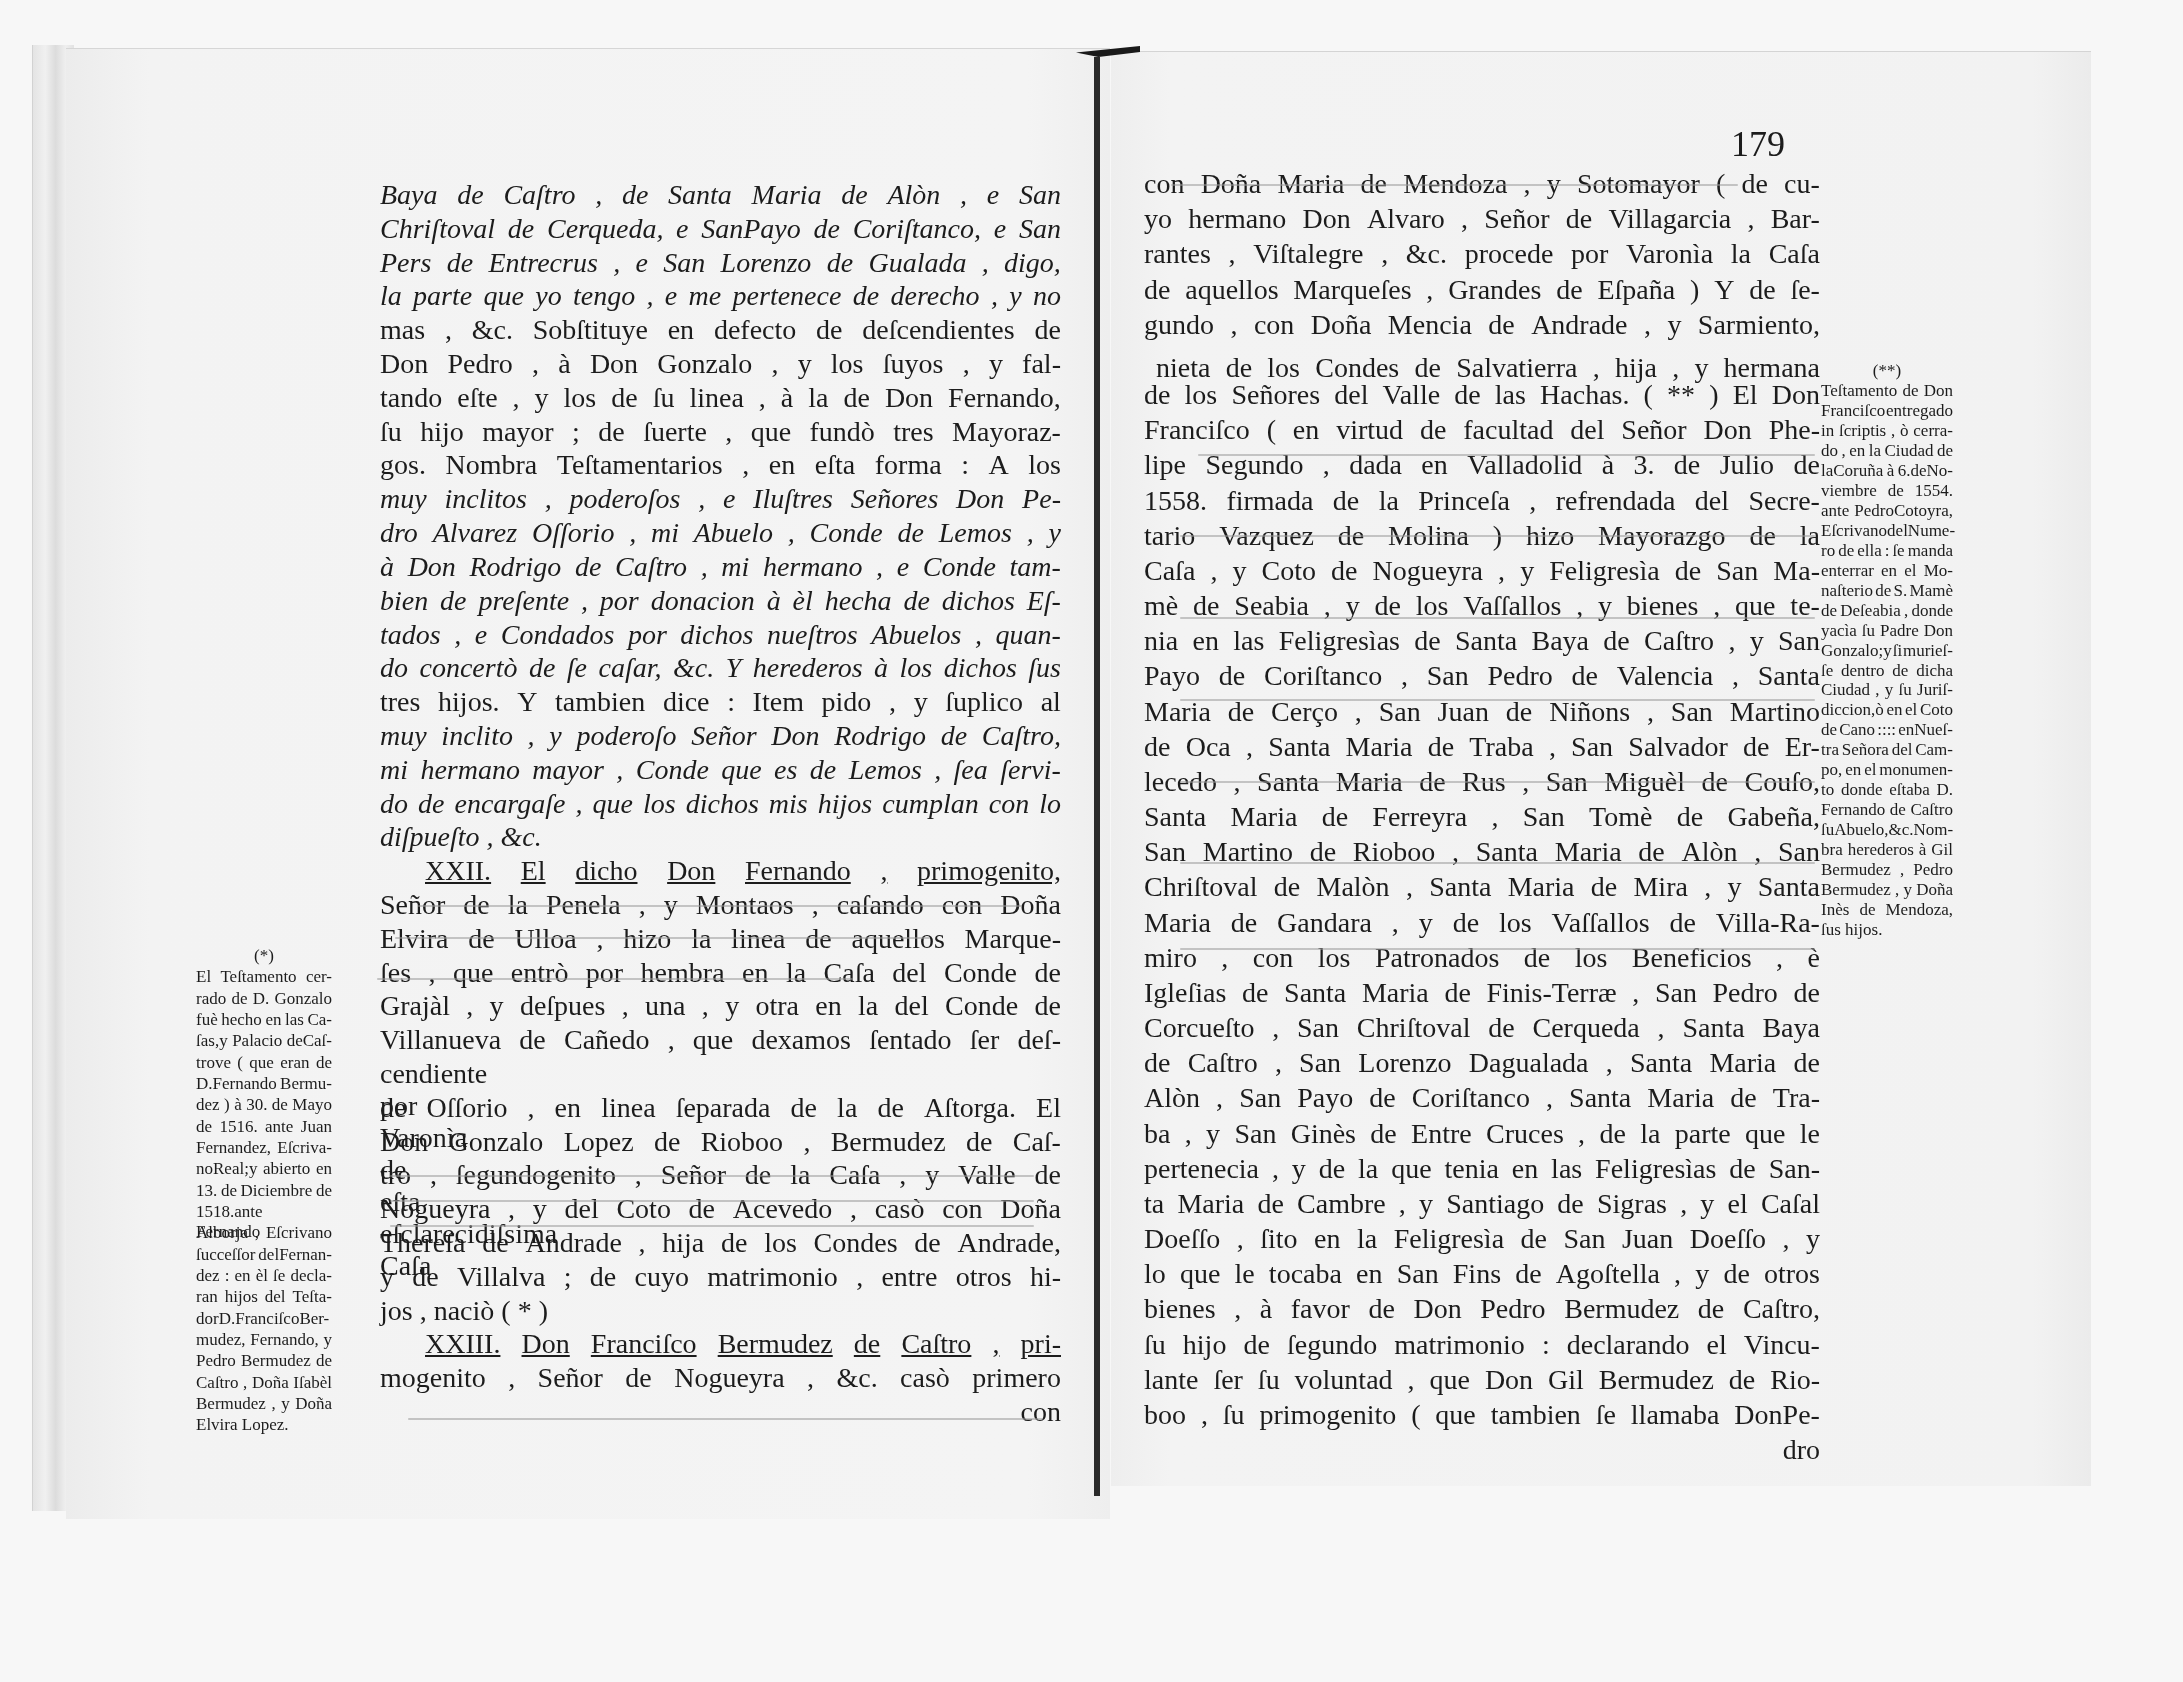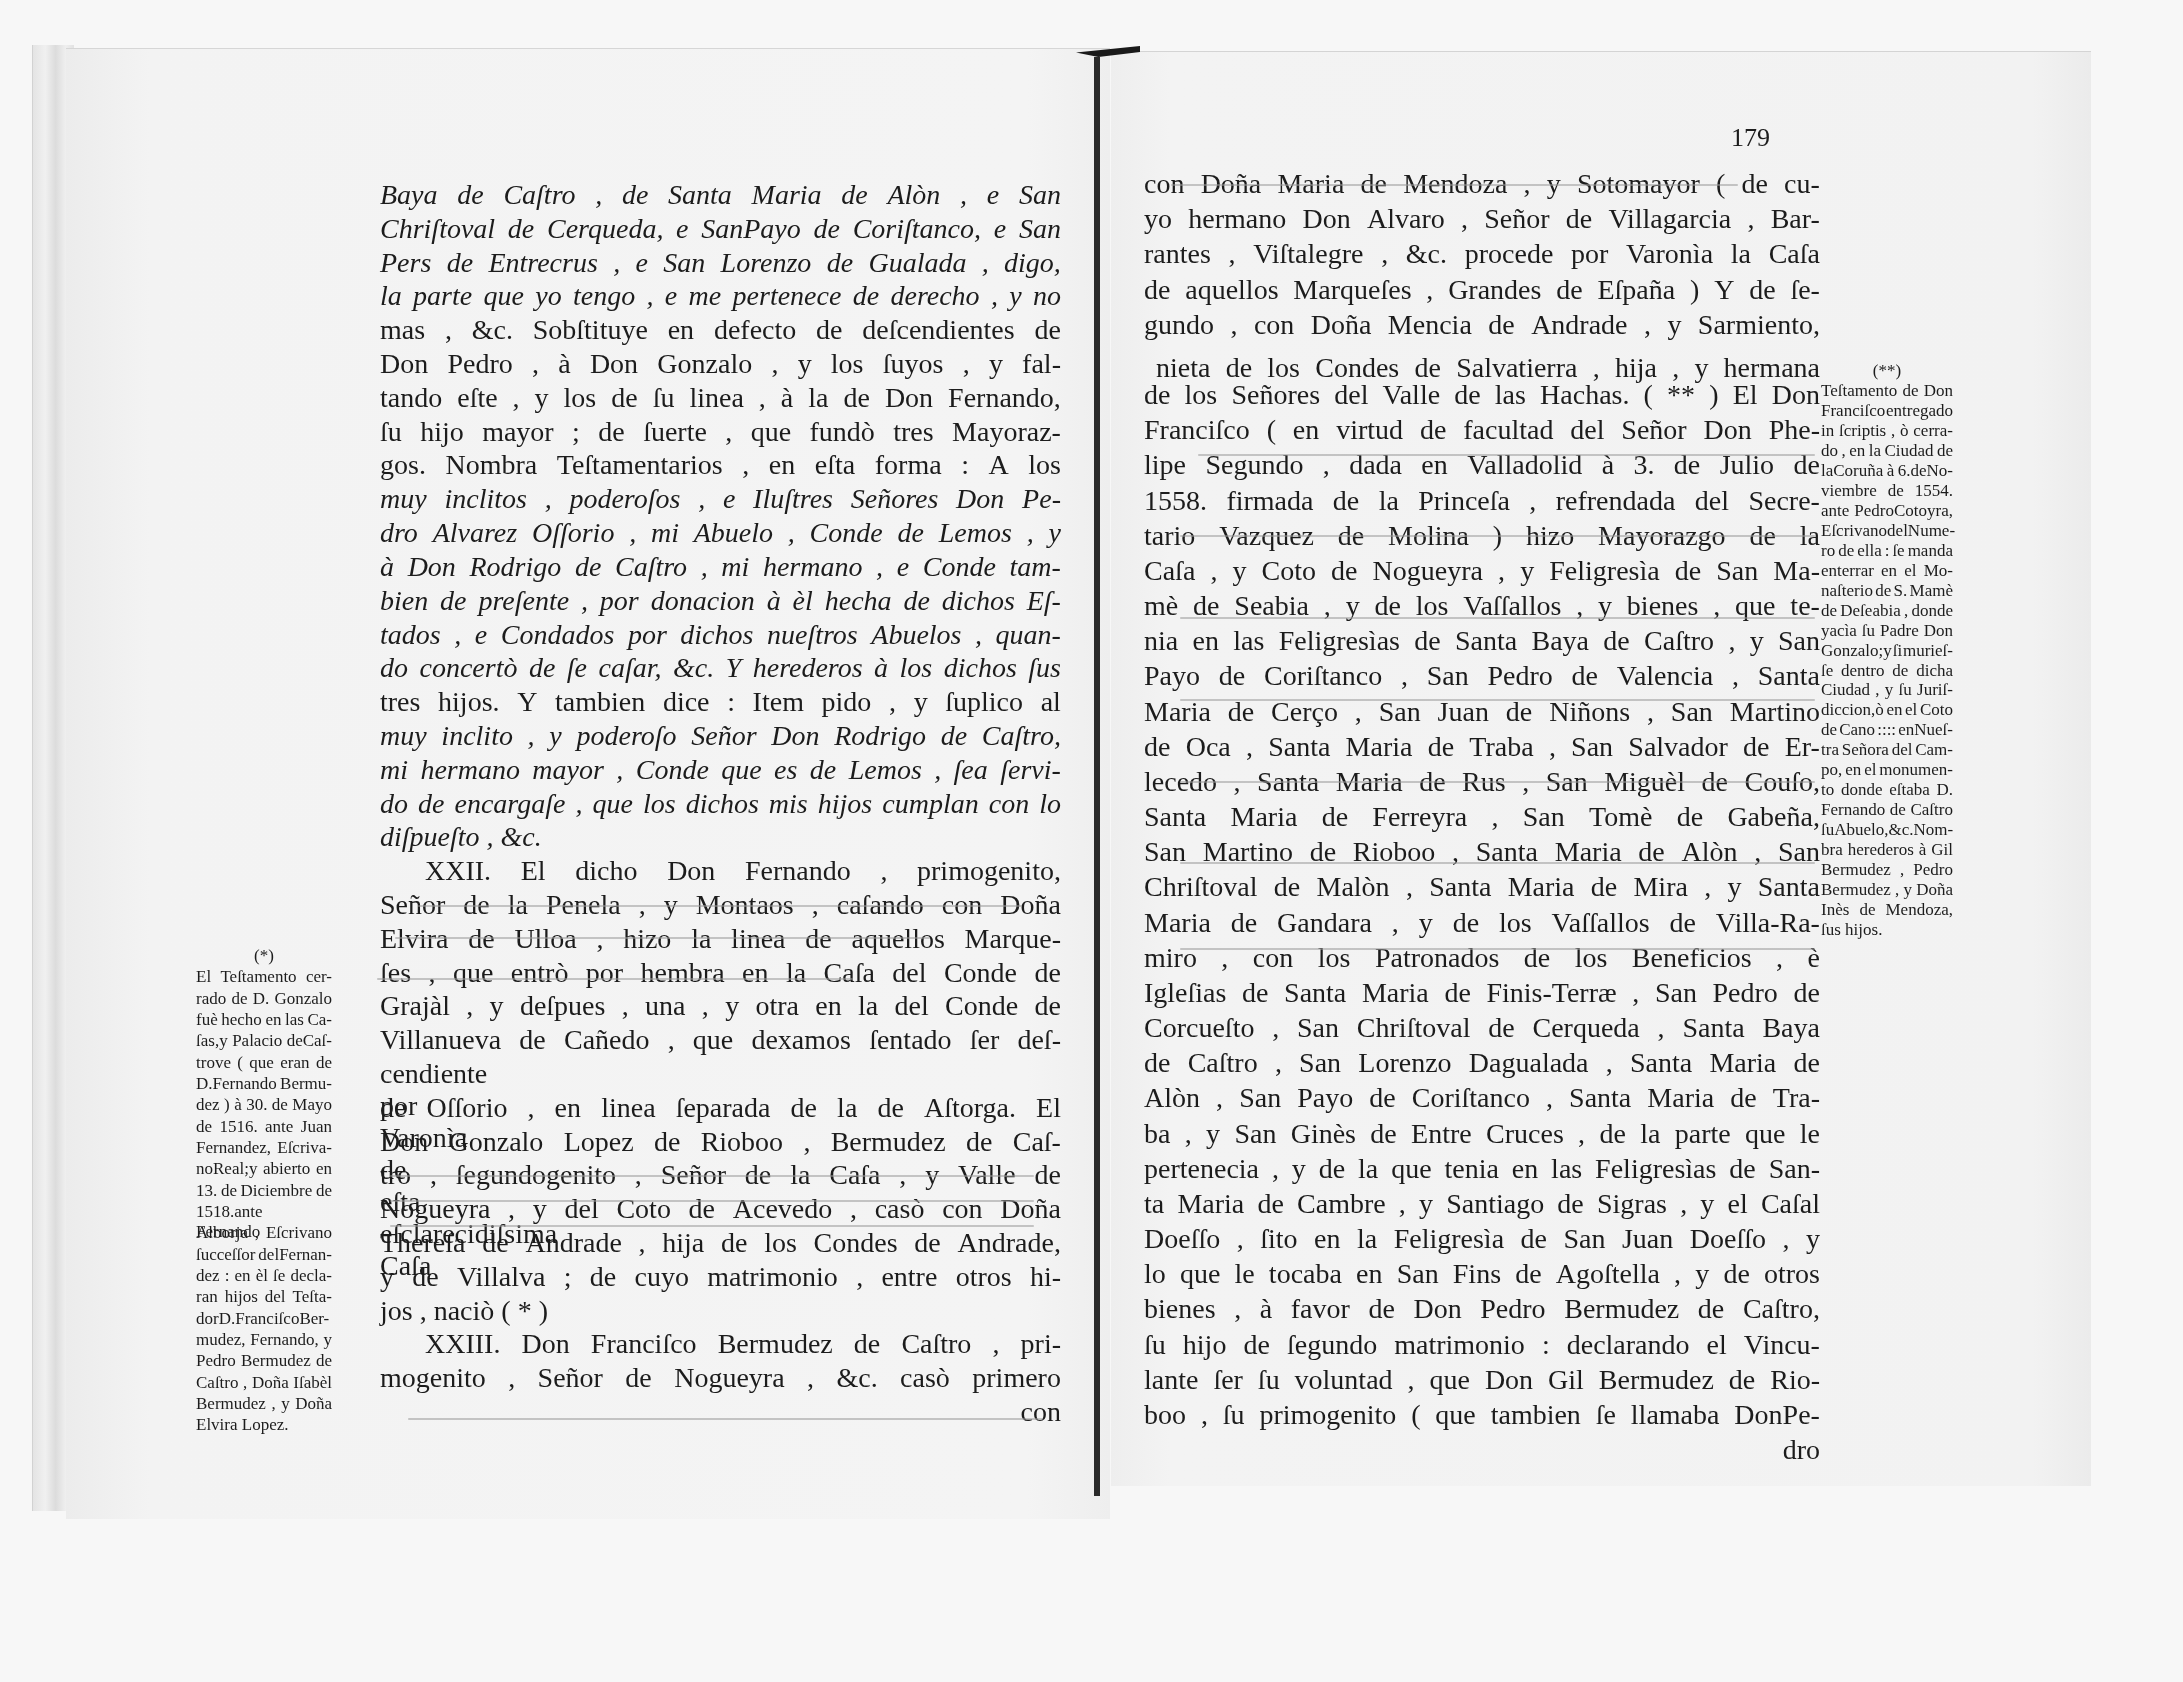--- a/index.html
+++ b/index.html
@@ -41,24 +41,24 @@
   .line {
     position: absolute; left: 0; right: 0;
     white-space: nowrap;
     display: flex; justify-content: space-between;
   }
   .main-left { left: 380px; top: 179px; width: 681px; font-size: 28px; }
   .main-right { left: 1144px; top: 168px; width: 676px; font-size: 28px; }
   .line.italic { font-style: italic; }
   .line.last { justify-content: flex-start; }
   .line.end { justify-content: flex-end; }
-  .line.indent { padding-left: 45px; }
+  .line.indent { padding-left: 45px; text-decoration: underline; }
   .page-number {
     position: absolute; left: 1731px; top: 123px;
-    font-size: 26px; font-family: "Liberation Serif", serif;
+    font-size: 36px; font-family: "Liberation Serif", serif;
   }
   .margin-note { position: absolute; font-size: 17px; }
   .margin-note .line { justify-content: space-between; }
   .margin-note .mark { justify-content: center; }
   .margin-left { left: 196px; top: 946px; width: 136px; }
   .margin-right { left: 1821px; top: 361px; width: 132px; }
   .underline-mark {
     position: absolute; height: 2.3px; background: #9a9a9a; opacity: 0.55; border-radius: 1.4px;
   }
 </style>

